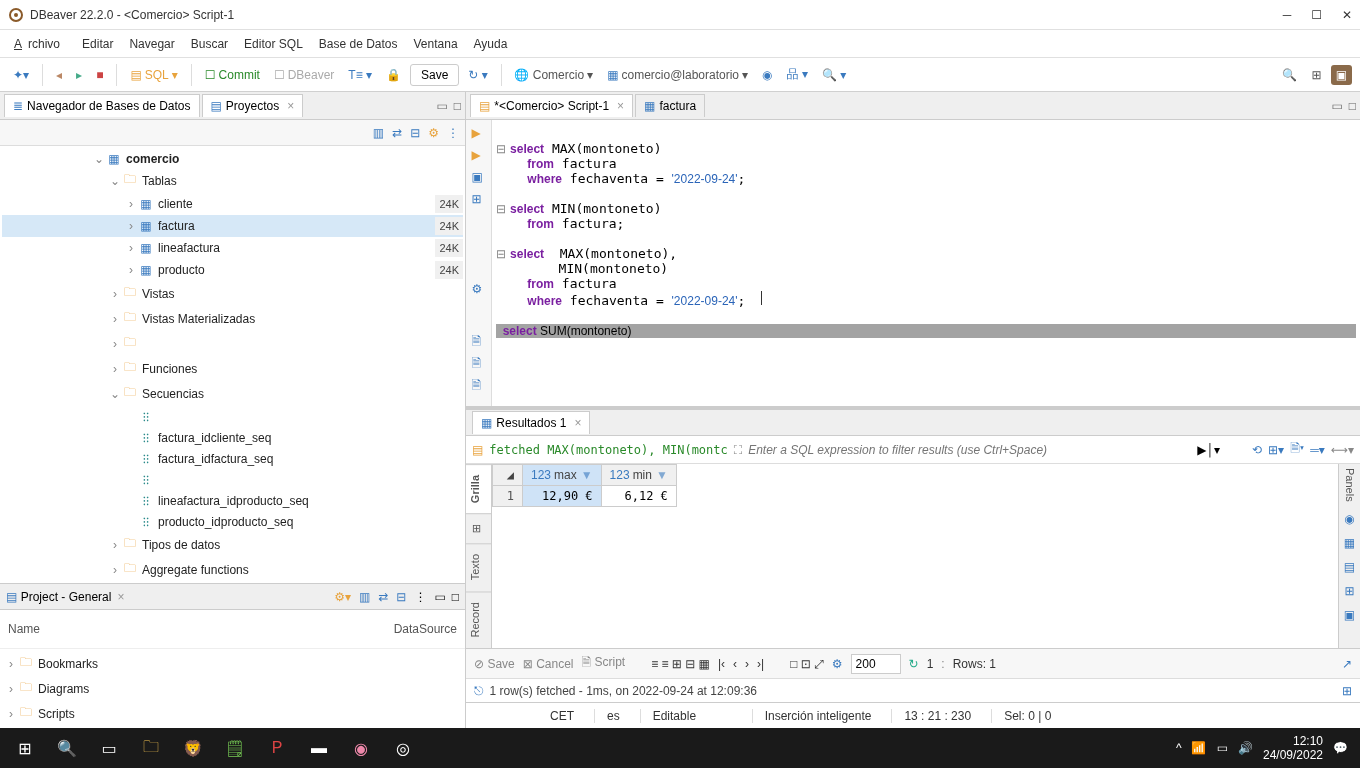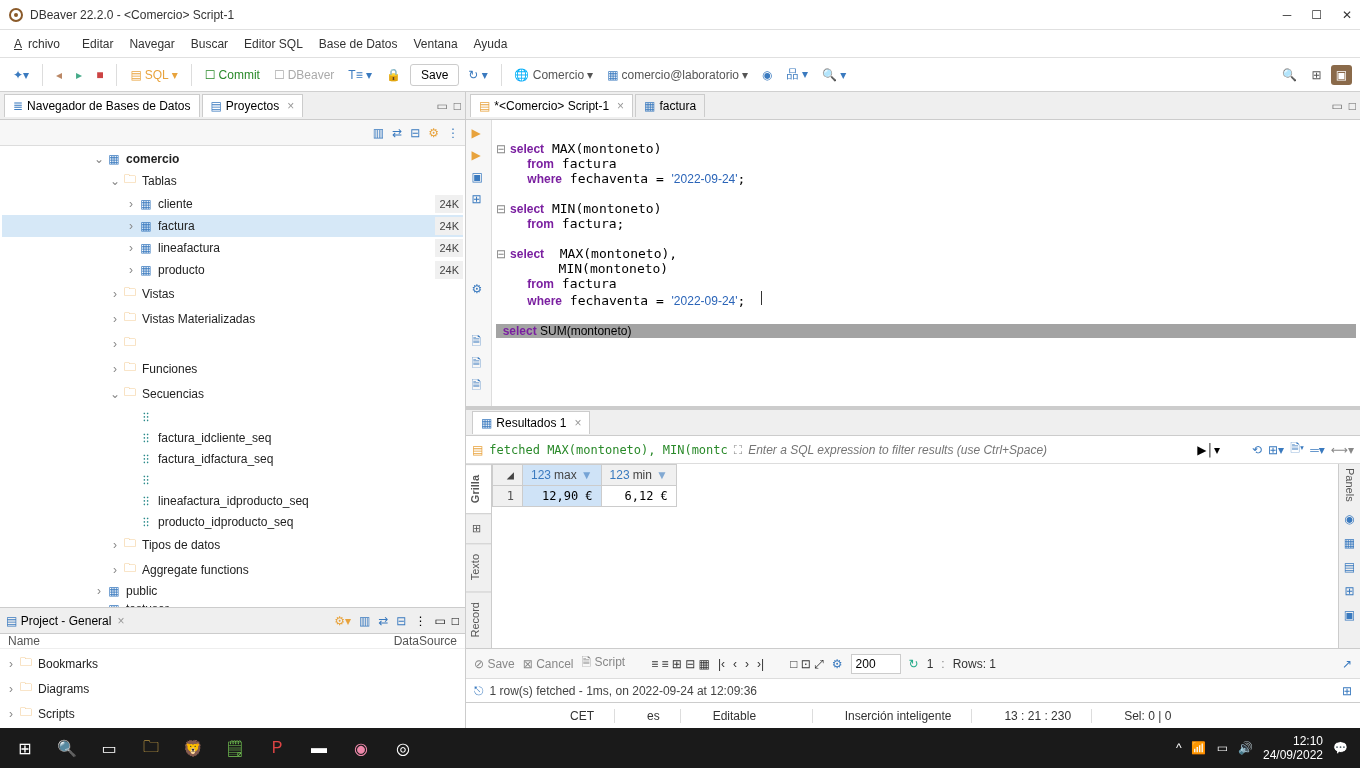--- a/index.html
+++ b/index.html
@@ -34,21 +34,21 @@
 .trow .lbl { flex:1; color:#222; }
 .trow .cnt { color:#444; background:#f0f0f0; padding:3px 4px; font-size:11px; }
 .trow.sel { background:#d6e8f7; }
 .folder { color:#e8a33d; }
 .tableic { color:#3a7abf; }
 .seqic { color:#2a8a8a; }
 .dbic { color:#3a7abf; }
 .projpane { border-top:1px solid #ccc; }
 .projhdr { height:26px; background:#efefef; display:flex; align-items:center; padding:0 6px; border-bottom:1px solid #ccc; }
 .projhdr .spacer { flex:1; }
-.projcols { display:flex; padding:0 8px; color:#555; border-bottom:1px solid #eee; background:#fff; }
+.projcols { display:flex; padding:12px 8px; color:#555; border-bottom:1px solid #eee; background:#fff; }
 .projcols .c1 { flex:1; }
 .projbody { background:#fff; padding:2px 4px; }
 .editor-tabs { height:28px; background:#efefef; display:flex; align-items:center; padding:0 4px; border-bottom:1px solid #ccc; gap:2px; }
 .editorwrap { flex:1; display:flex; min-height:0; }
 .edgutter { width:26px; background:#f7f7f7; border-right:1px solid #ddd; display:flex; flex-direction:column; align-items:center; padding-top:6px; gap:8px; }
 .edgutter .g { width:14px; height:14px; color:#e8a33d; }
 .editor { flex:1; background:#fff; font-family:Consolas,monospace; font-size:13px; padding:6px 4px; position:relative; white-space:pre; overflow:auto; }
 .editor .kw { color:#7a1fa0; font-weight:bold; }
 .editor .str { color:#2a64b8; }
 .editor .cur { background:#a3a3a3; display:inline-block; width:100%; }
@@ -68,21 +68,21 @@
 .grid th { background:#f0f0f0; color:#444; font-weight:normal; }
 .grid th.rownum { width:30px; background:#f0f0f0; }
 .grid td.rownum { background:#f0f0f0; color:#555; }
 .grid th .colic { color:#3a7abf; margin-right:3px; }
 .grid th .filic { color:#3a7abf; margin-left:4px; opacity:.6; }
 .grid td.selcell { background:#cfe3f7; }
 .gridtoolbar { height:30px; background:#f7f7f7; border-top:1px solid #ccc; display:flex; align-items:center; padding:0 8px; gap:8px; font-size:12px; color:#888; }
 .gridtoolbar .active { color:#333; }
 .gridtoolbar input { width:50px; border:1px solid #ccc; padding:2px 4px; }
 .statusmsg { height:24px; display:flex; align-items:center; padding:0 8px; gap:6px; color:#444; border-top:1px solid #ddd; background:#fff; }
-.bottomstatus { height:26px; background:#fff; border-top:1px solid #ccc; display:flex; align-items:center; padding:0 12px; gap:32px; color:#333; }
+.bottomstatus { height:26px; background:#fff; border-top:1px solid #ccc; display:flex; align-items:center; padding:0 12px; gap:12px; color:#333; }
 .bottomstatus .cell { border-right:1px solid #ddd; padding-right:20px; }
 .taskbar { position:absolute; bottom:0; left:0; right:0; height:40px; background:#1a1a1a; display:flex; align-items:center; padding:0 4px; }
 .taskbar .tbicon { width:42px; height:40px; display:flex; align-items:center; justify-content:center; color:#fff; font-size:16px; }
 .taskbar .tray { margin-left:auto; display:flex; align-items:center; gap:10px; color:#fff; padding-right:8px; font-size:11px; }
 .taskbar .clock { text-align:right; line-height:1.2; }
 .panels-side { width:22px; background:#f0f0f0; border-left:1px solid #ccc; display:flex; flex-direction:column; align-items:center; padding-top:4px; gap:10px; }
 .panels-side .vlabel { writing-mode:vertical-rl; font-size:11px; color:#555; }
 svg { display:block; }
 .sqlic { color:#e8a33d; }
 </style>

